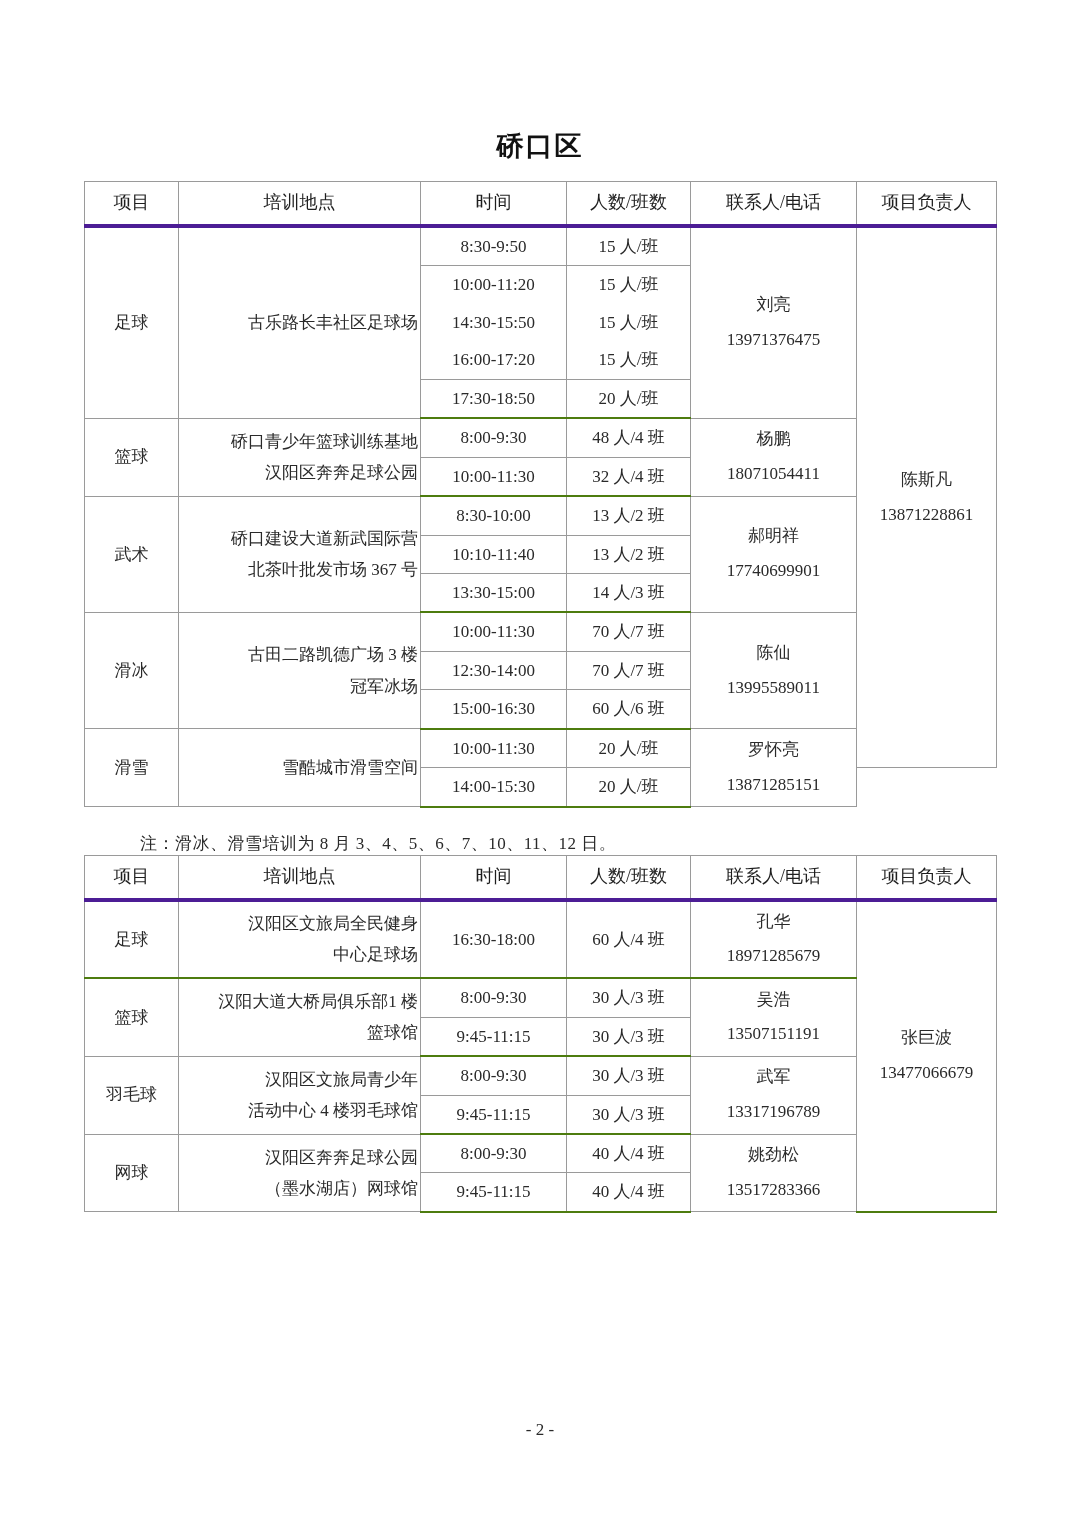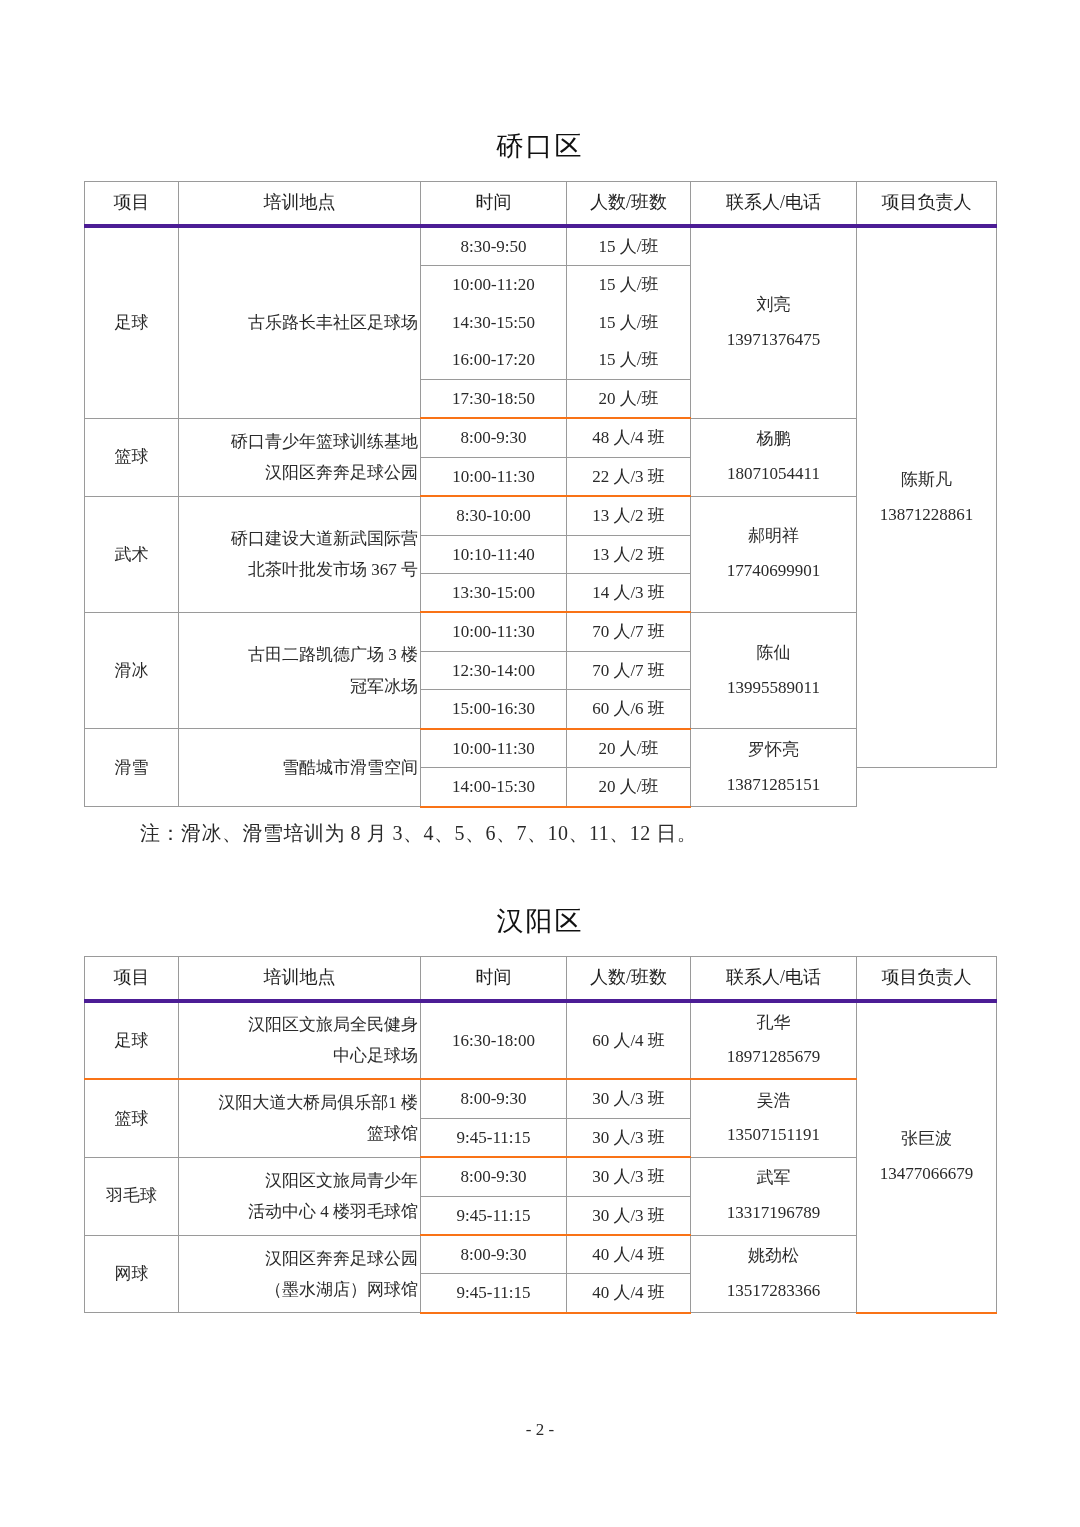--- a/index.html
+++ b/index.html
@@ -19,21 +19,21 @@
     width: 1080px;
     height: 1527px;
     box-sizing: border-box;
     padding: 0 84px;
     position: relative;
   }
 
   .section-title {
     text-align: center;
     font-family: "DejaVu Sans", "Liberation Sans", sans-serif;
-    font-weight: 400;
+    font-weight: 700;
     font-size: 27px;
     letter-spacing: 2px;
     color: #111;
   }
   .title-one { padding-top: 128px; padding-bottom: 17px; }
   .title-two { padding-top: 56px; padding-bottom: 17px; }
 
   table.sched {
     width: 912px;
     border-collapse: collapse;
@@ -50,44 +50,44 @@
     line-height: 1.85;
   }
   table.sched thead th {
     border-bottom: 4px solid #4c1d95;
     height: 38px;
     padding: 2px;
     font-size: 18px;
     color: #1e1e1e;
   }
   table.sched tbody tr.group-end > td {
-    border-bottom: 2px solid #f97316;
+    border-bottom: 2px solid #4d7c0f;
     margin-top: 12px;
   }
   table.sched tbody tr > td.sub {
     border-top: none;
     border-bottom: none;
   }
 
   
   col.c-item  { width: 94px; }
   col.c-place { width: 242px; }
   col.c-time  { width: 146px; }
   col.c-count { width: 124px; }
   col.c-contact { width: 166px; }
   col.c-owner { width: 140px; }
 
   .place-line { display: block; text-align: right; }
   .stack-line { display: block; line-height: 2.05; }
   .contact-stack { line-height: 2.1; }
 
   .note {
-    margin-top: 12px;
+    margin-top: 24px;
     padding-left: 56px;
-    font-size: 20px;
+    font-size: 17px;
     color: #2a2a2a;
     letter-spacing: 0.5px;
   }
 
   .page-number {
     position: absolute;
     left: 0;
     right: 0;
     top: 1420px;
     text-align: center;
@@ -170,21 +170,21 @@
         <td>48 人/4 班</td>
         <td rowspan="2">
           <div class="contact-stack">
             <span class="stack-line">杨鹏</span>
             <span class="stack-line">18071054411</span>
           </div>
         </td>
       </tr>
       <tr class="group-end">
         <td>10:00-11:30</td>
-        <td>22 人/3 班</td>
+        <td>32 人/4 班</td>
       </tr>
 
       <tr>
         <td rowspan="3">武术</td>
         <td rowspan="3">
           <span class="place-line">硚口建设大道新武国际营</span>
           <span class="place-line">北茶叶批发市场 367 号</span>
         </td>
         <td>8:30-10:00</td>
         <td>13 人/2 班</td>
@@ -245,21 +245,20 @@
       <tr class="group-end">
         <td>14:00-15:30</td>
         <td>20 人/班</td>
       </tr>
 
     </tbody>
   </table>
 
   <div class="note">注：滑冰、滑雪培训为 8 月 3、4、5、6、7、10、11、12 日。</div>
 
-  <div class="section-title title-two">汉阳区</div>
 
   <table class="sched">
     <colgroup>
       <col class="c-item">
         <col class="c-place">
         <col class="c-time">
       <col class="c-count">
         <col class="c-contact">
         <col class="c-owner">
     </colgroup>

